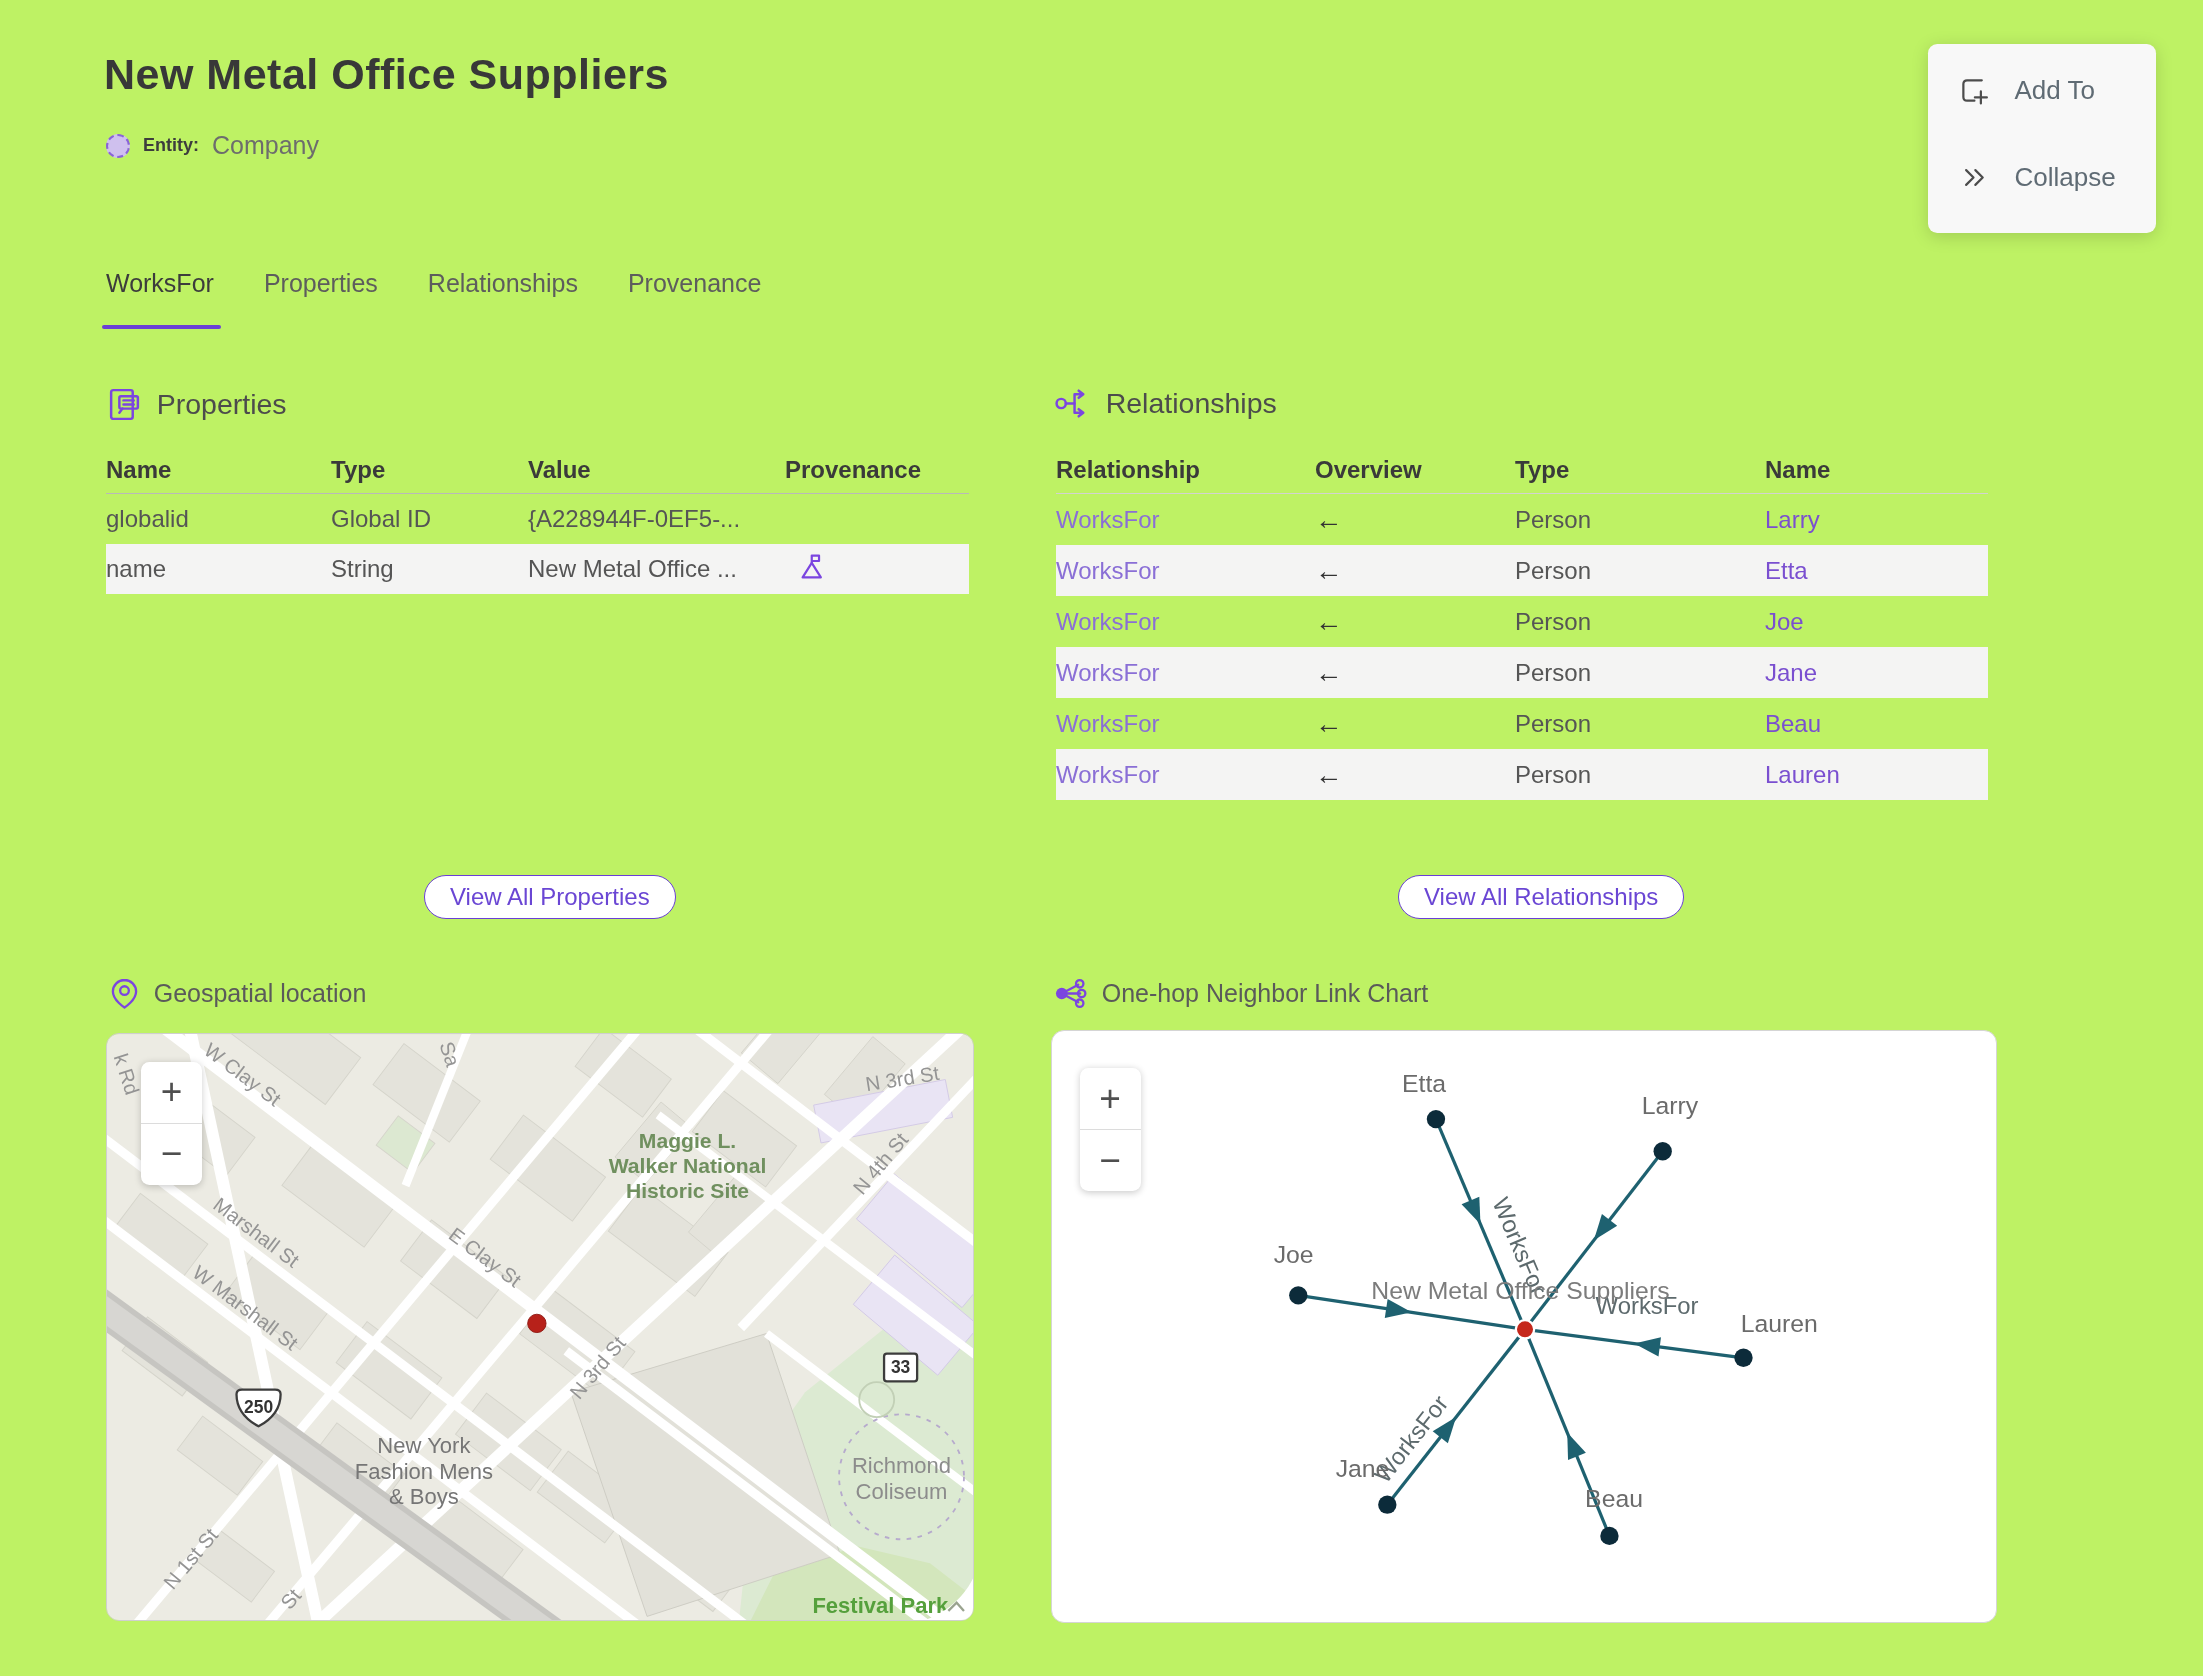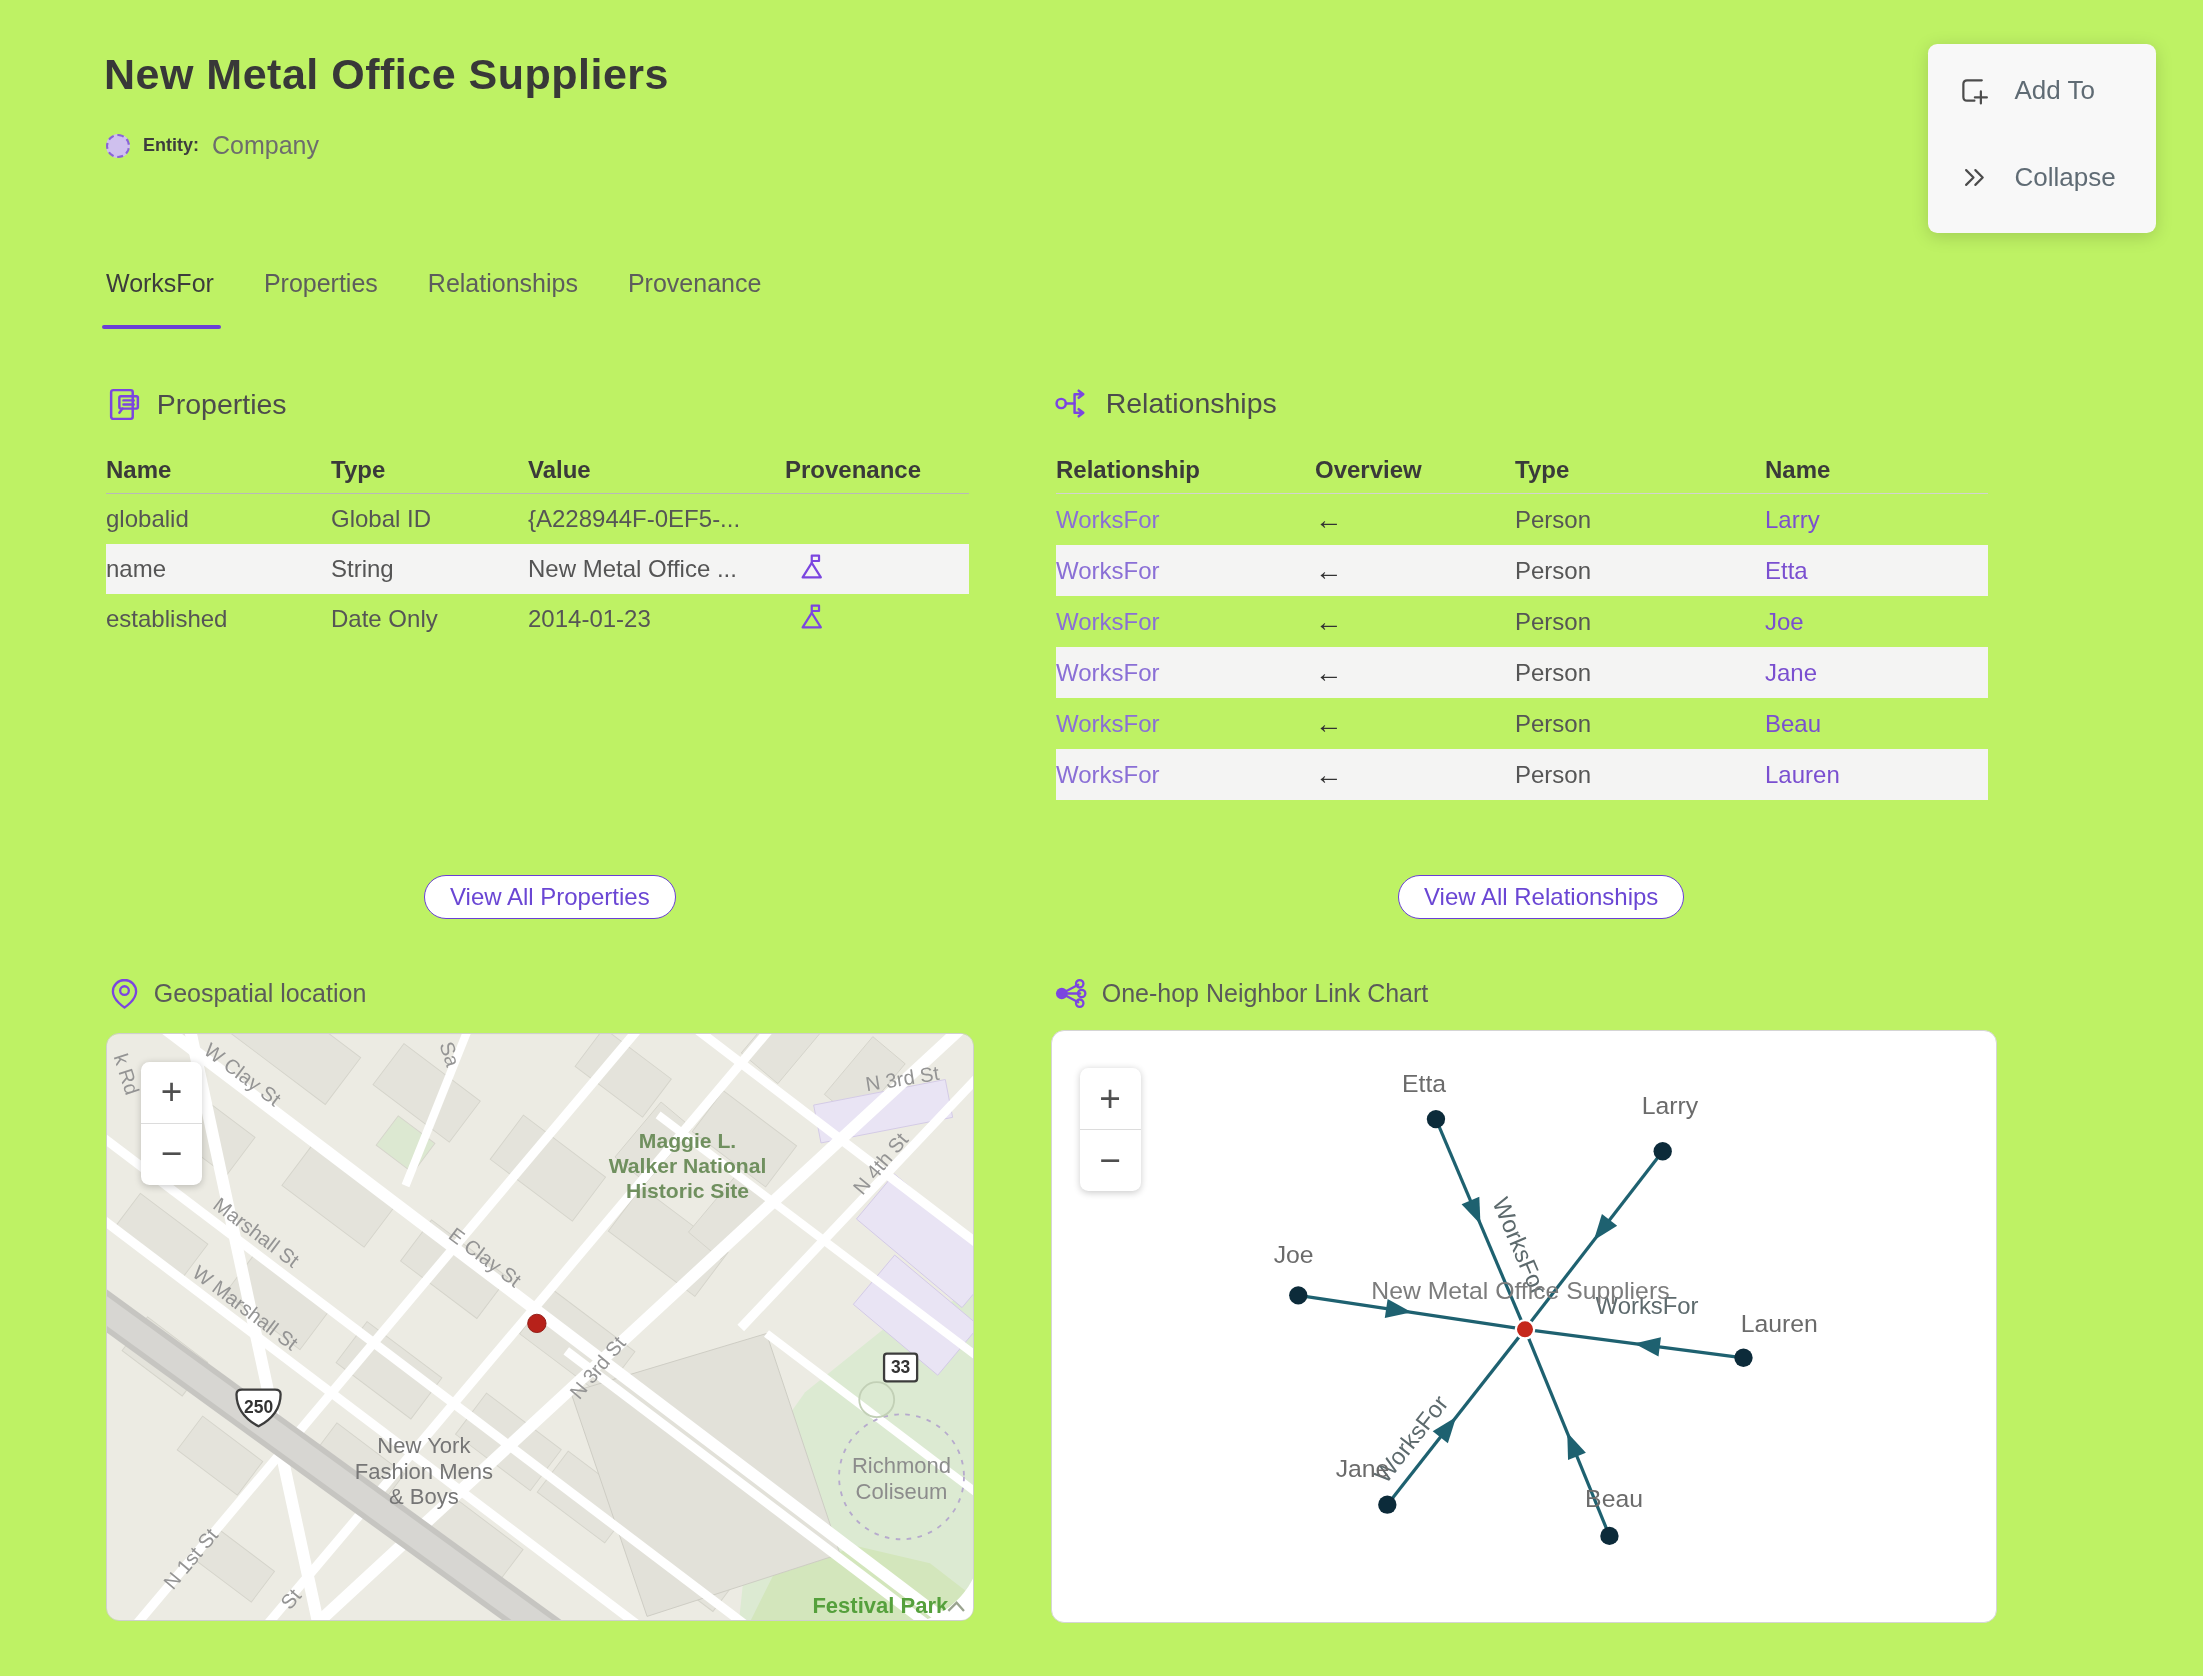--- a/index.html
+++ b/index.html
@@ -132,31 +132,20 @@
       <div class="row">
         <div>globalid</div>
         <div>Global ID</div>
         <div>{A228944F-0EF5-...</div>
         <div></div>
       </div>
       <div class="row">
         <div>name</div>
         <div>String</div>
         <div>New Metal Office ...</div>
-        <div class="flagcell">
-          <svg width="27.5" height="31" viewBox="0 0 30 34">
-            <path class="icon-purple" d="M15 13 L15 5 L23 5 L23 11 L15 11"></path>
-            <path class="icon-purple" d="M15 13 L25 29 L5 29 Z"></path>
-          </svg>
-        </div>
-      </div>
-      <div class="row">
-        <div>established</div>
-        <div>Date Only</div>
-        <div>2014-01-23</div>
         <div class="flagcell">
           <svg width="27.5" height="31" viewBox="0 0 30 34">
             <path class="icon-purple" d="M15 13 L15 5 L23 5 L23 11 L15 11"></path>
             <path class="icon-purple" d="M15 13 L25 29 L5 29 Z"></path>
           </svg>
         </div>
       </div>
     </div>
   </div>
 

